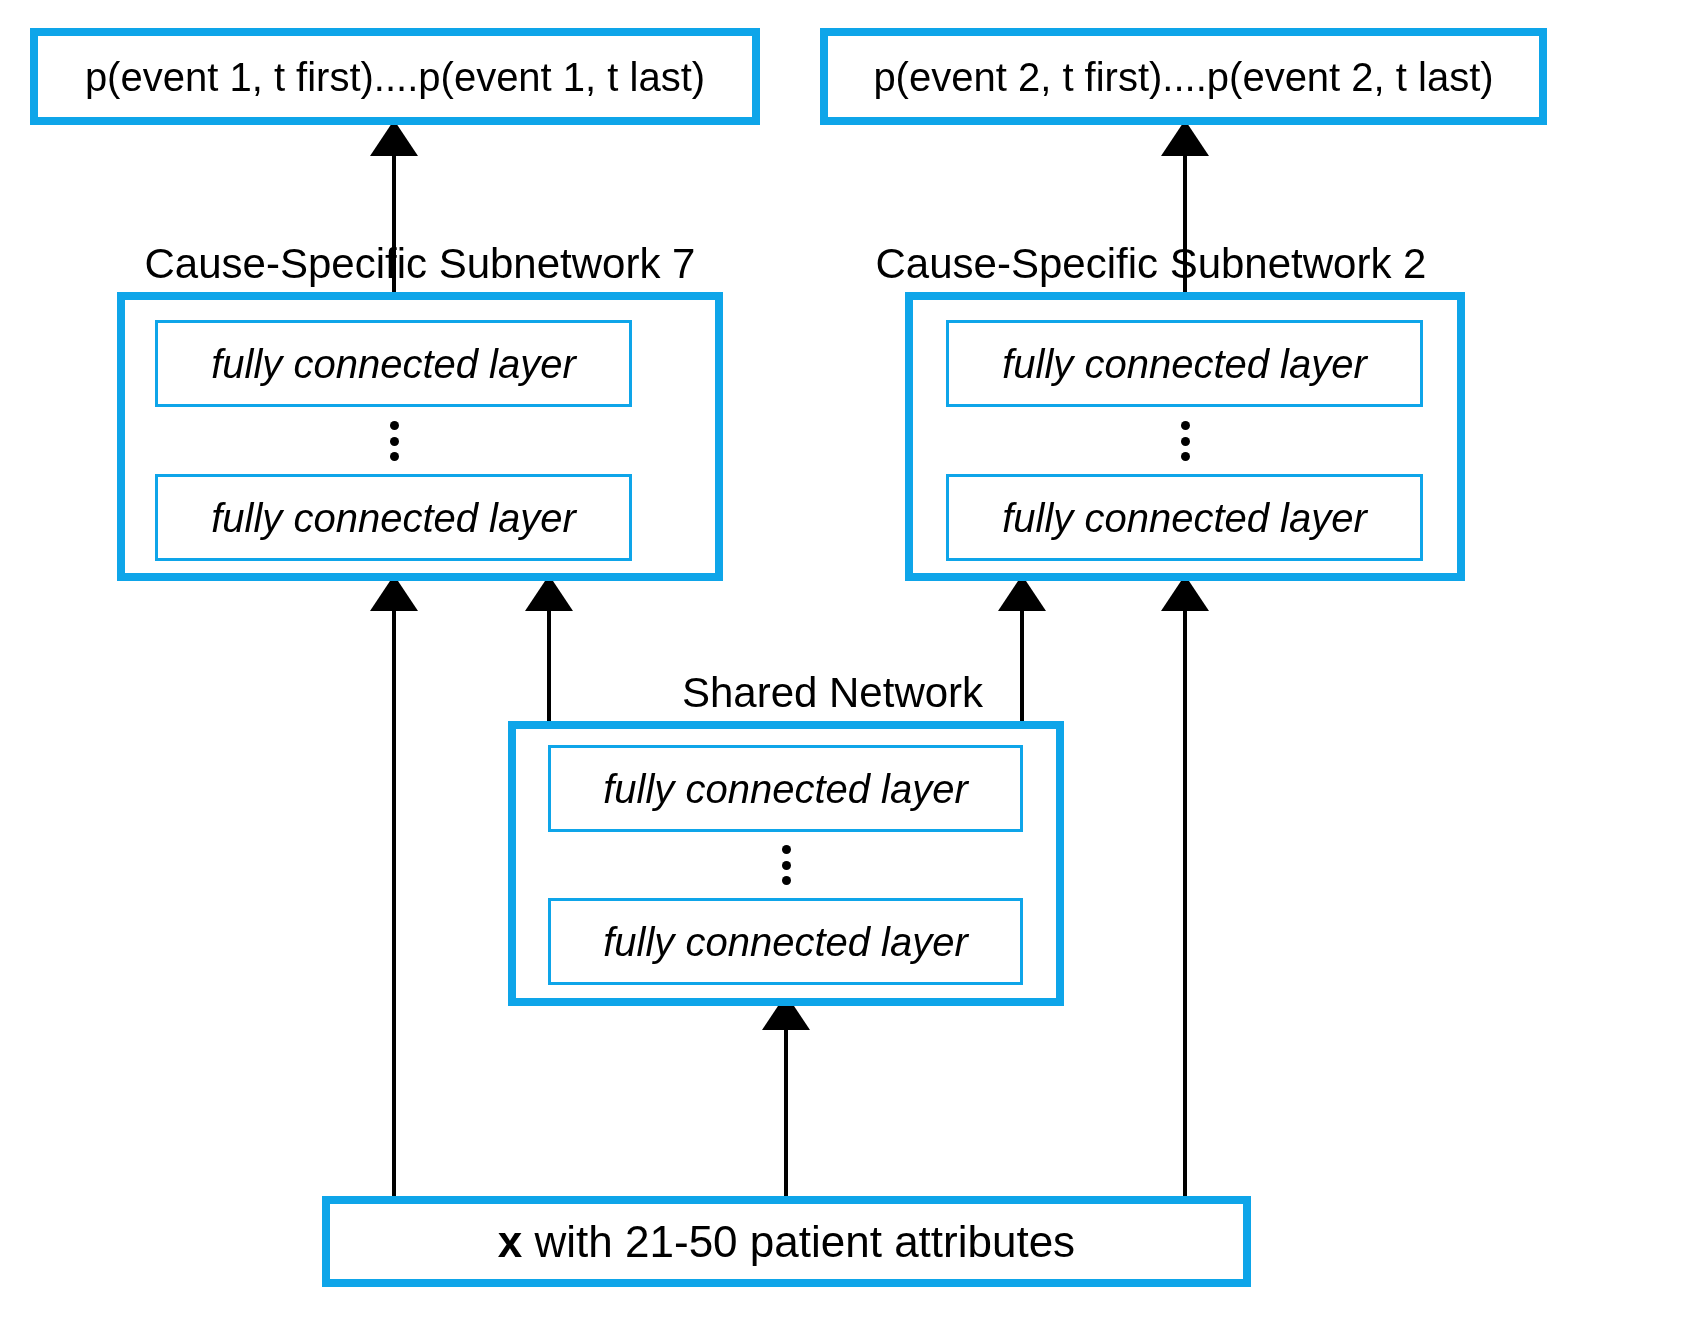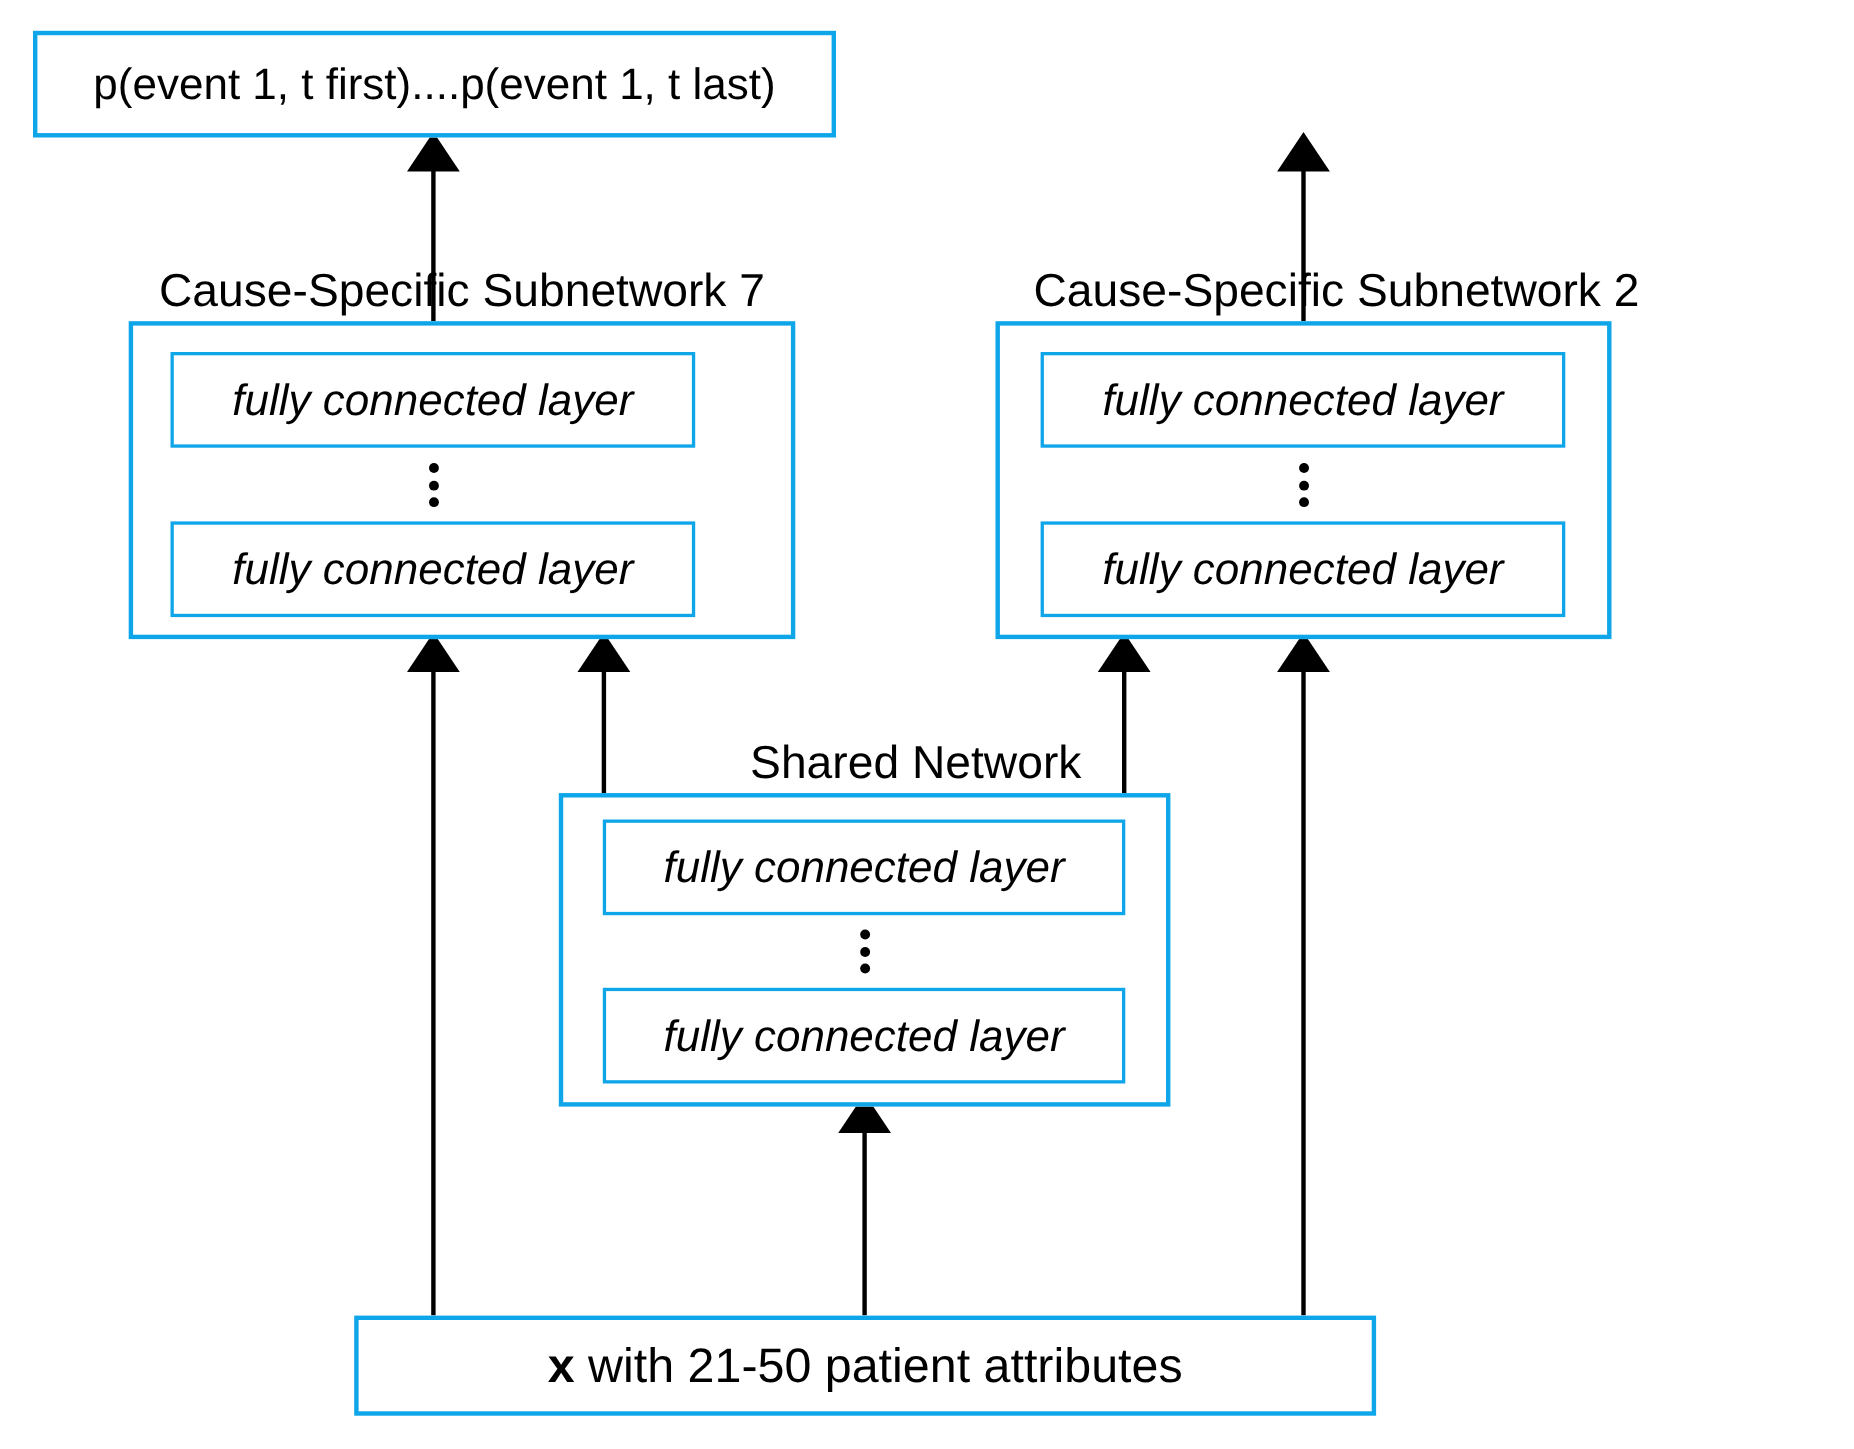--- a/index.html
+++ b/index.html
@@ -13,21 +13,21 @@
   #canvas {
     position: relative;
     width: 1685px;
     height: 1317px;
     background: #ffffff;
     overflow: hidden;
   }
   .box {
     position: absolute;
     box-sizing: border-box;
-    border: 4px solid #0ea5e9;
+    border: 8px solid #0ea5e9;
     background: #ffffff;
     display: flex;
     align-items: center;
     justify-content: center;
     text-align: right;
   }
   .box.thin {
     border-width: 3px;
     font-style: italic;
   }
@@ -101,38 +101,41 @@
 
     <line x1="1185" y1="1196" x2="1185" y2="593" stroke="#000000" stroke-width="4" marker-end="url(#ah)"></line>
 
     <line x1="786" y1="1196" x2="786" y2="1012" stroke="#000000" stroke-width="4" marker-end="url(#ah)"></line>
   </svg>
 
   <div class="box" style="left:30px; top:28px; width:730px; height:97px;">
     <span class="box-label">p(event 1, t first)....p(event 1, t last)</span>
   </div>
 
+  <div class="box" style="left:820px; top:28px; width:727px; height:97px;">
+    <span class="box-label">p(event 2, t first)....p(event 2, t last)</span>
+  </div>
 
   <div class="group-title" style="left:117px; top:243px; width:606px;">Cause-Specific Subnetwork 7</div>
 
   <div class="box" style="left:117px; top:292px; width:606px; height:289px;">
   </div>
   <div class="box thin" style="left:155px; top:320px; width:477px; height:87px;">
     <span class="box-label">fully connected layer</span>
   </div>
   <div class="vdots" style="left:389px; top:421px; width:10px; height:40px;">
     <i></i>
       <i></i>
       <i></i>
   </div>
   <div class="box thin" style="left:155px; top:474px; width:477px; height:87px;">
     <span class="box-label">fully connected layer</span>
   </div>
 
-  <div class="group-title" style="left:935px; top:243px; width:560px;">Cause-Specific Subnetwork 2</div>
+  <div class="group-title" style="left:871px; top:243px; width:560px;">Cause-Specific Subnetwork 2</div>
 
   <div class="box" style="left:905px; top:292px; width:560px; height:289px;">
   </div>
   <div class="box thin" style="left:946px; top:320px; width:477px; height:87px;">
     <span class="box-label">fully connected layer</span>
   </div>
   <div class="vdots" style="left:1180px; top:421px; width:10px; height:40px;">
     <i></i>
       <i></i>
       <i></i>

